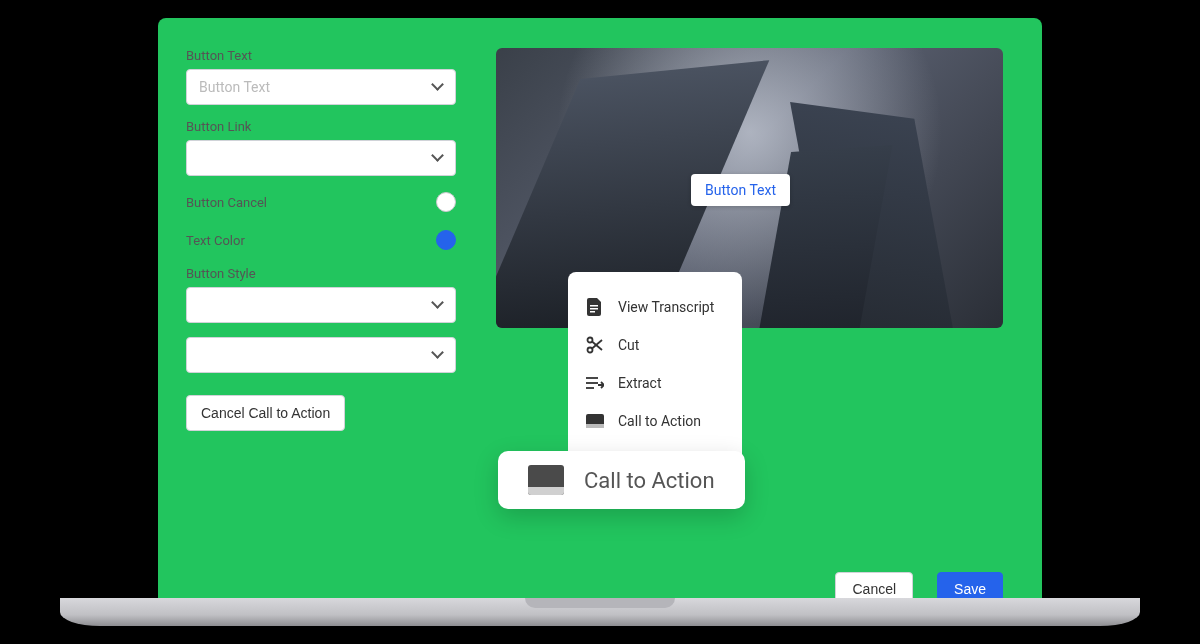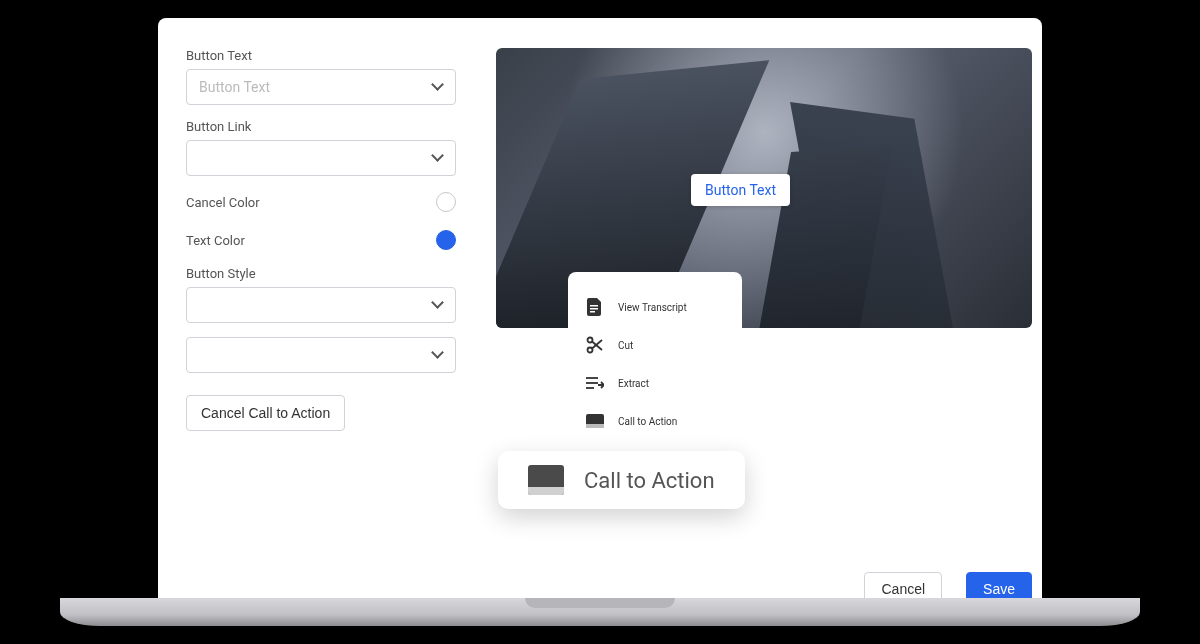--- a/index.html
+++ b/index.html
@@ -15,25 +15,25 @@
     position: absolute;
     left: 140px;
     top: 0;
     width: 920px;
     height: 600px;
     background: #000;
     border-radius: 28px 28px 0 0;
     padding: 18px 18px 0 18px;
   }
   .screen {
-    background: #ffffff;
+    background: #22c55e;
     width: 100%;
     height: 100%;
     border-radius: 8px 8px 0 0;
-    padding: 30px 10px 20px 28px;
+    padding: 30px 39px 20px 28px;
     position: relative;
   }
   .laptop-base {
     position: absolute;
     left: 60px;
     top: 598px;
     width: 1080px;
     height: 28px;
     background: linear-gradient(to bottom, #d8d8dc 0%, #c0c0c4 60%, #8e8e92 100%);
     border-radius: 0 0 40px 40px / 0 0 14px 14px;
@@ -162,21 +162,21 @@
     inset: -6px;
     border-radius: 16px;
     background: linear-gradient(to bottom, #f59e0b, #fbbf24);
     z-index: -1;
   }
   .menu-item {
     display: flex;
     align-items: center;
     gap: 14px;
     padding: 10px 12px;
-    font-size: 10px;
+    font-size: 14px;
     color: #333;
     cursor: pointer;
   }
   .mi-icon {
     width: 18px; height: 18px;
     display: flex; align-items: center; justify-content: center;
     color: #333;
   }
   .cta-pill {
     position: absolute;
@@ -248,21 +248,21 @@
 
         <div class="form-group">
           <div class="label">Button Link</div>
           <div class="select">
             <span></span>
             <span class="chev"></span>
           </div>
         </div>
 
         <div class="color-row">
-          <div class="label">Cancel Color</div>
+          <div class="label">Button Cancel</div>
           <div class="swatch white" title="#ffffff"></div>
         </div>
 
         <div class="color-row">
           <div class="label">Text Color</div>
           <div class="swatch blue" title="#2563eb"></div>
         </div>
 
         <div class="form-group">
           <div class="label">Button Style</div>

